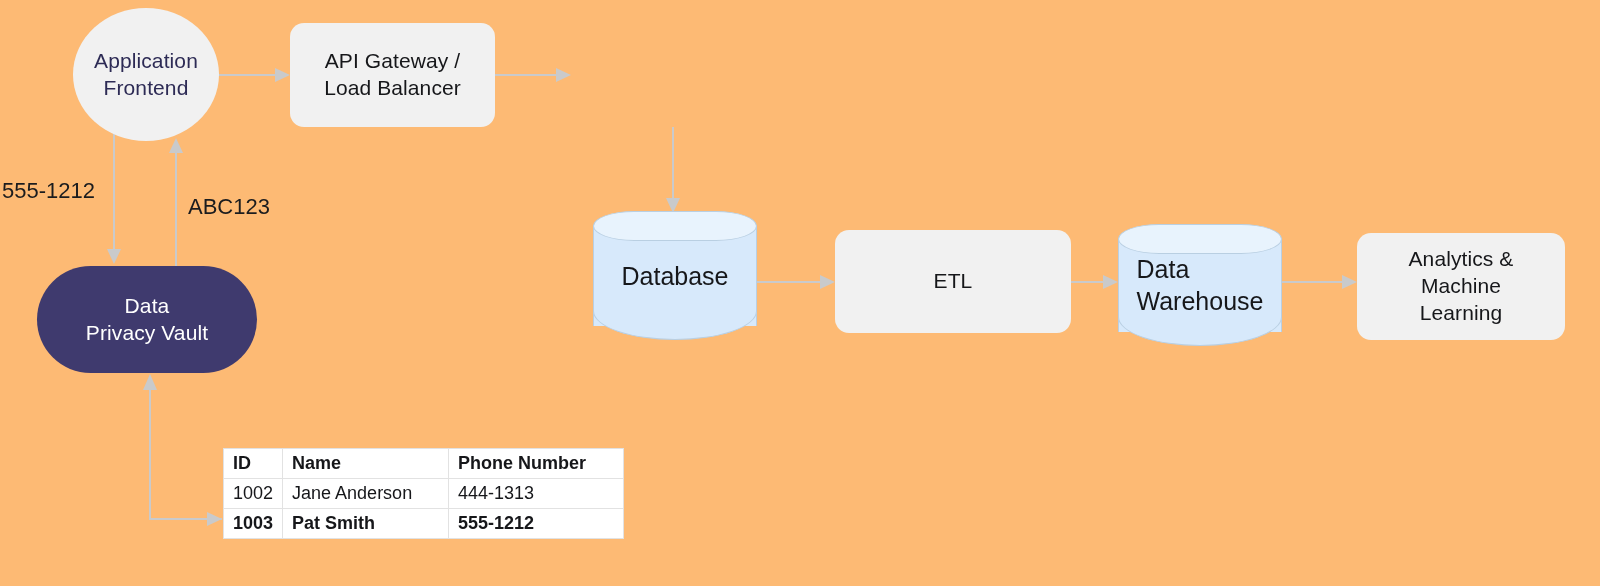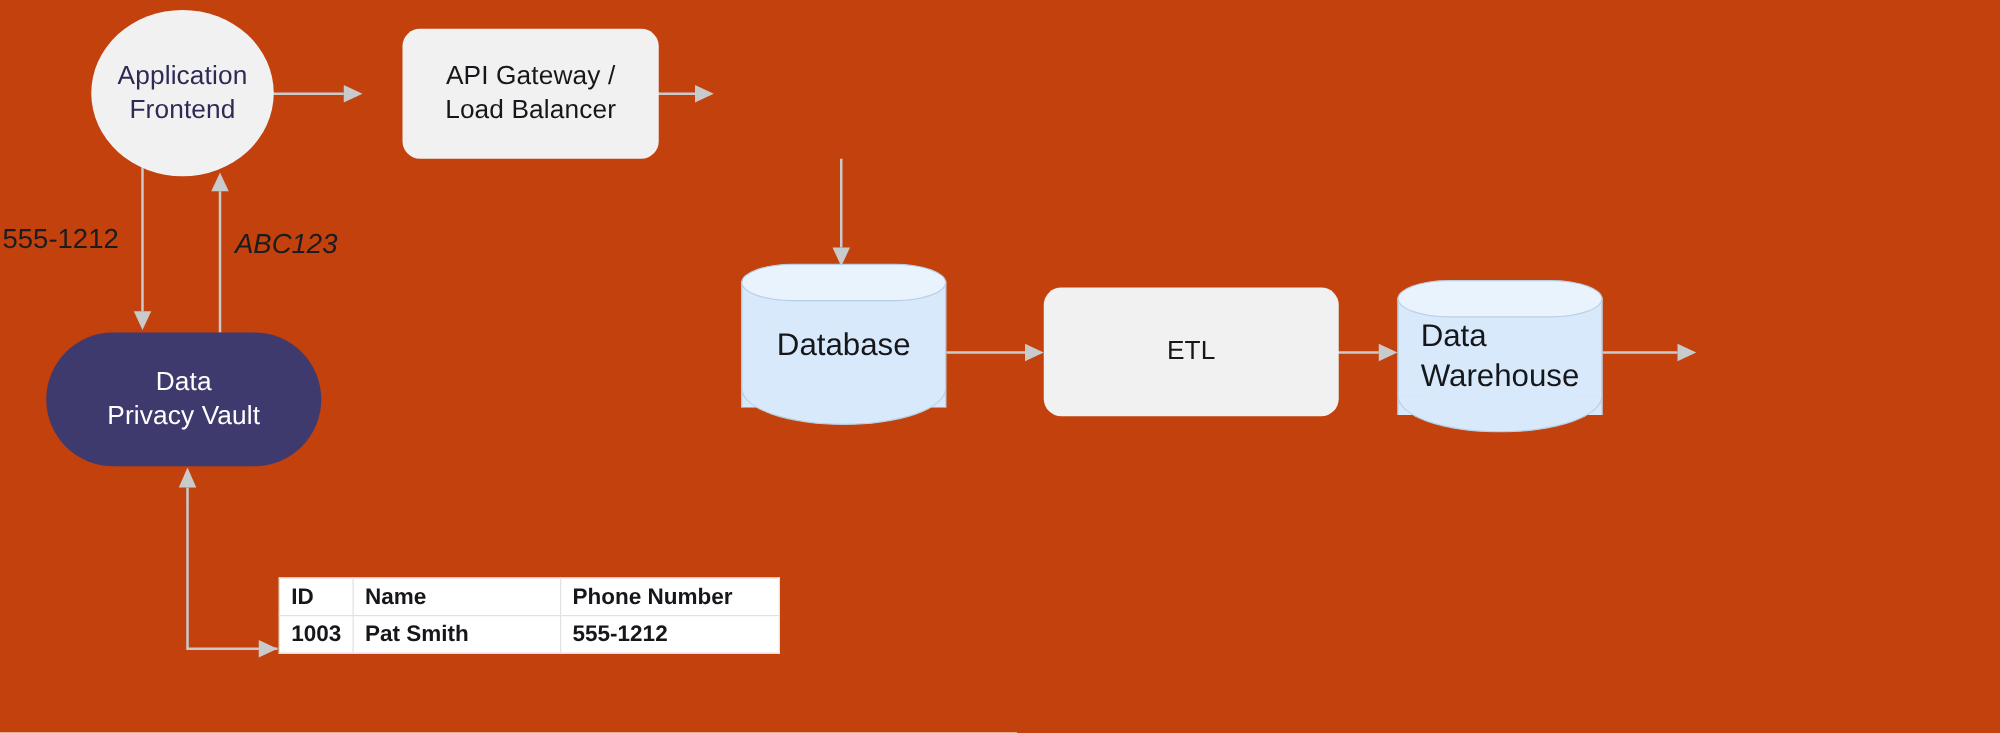--- a/index.html
+++ b/index.html
@@ -9,21 +9,21 @@
     background: #ffffff;
   }
   body {
     font-family: "Liberation Sans", sans-serif;
     -webkit-font-smoothing: antialiased;
   }
   #canvas {
     position: relative;
     width: 1600px;
     height: 586px;
-    background: #c2410c;
+    background: #fdba74;
     overflow: hidden;
   }
 
   
   .node {
     position: absolute;
     box-sizing: border-box;
     display: flex;
     align-items: center;
     justify-content: center;
@@ -201,21 +201,21 @@
       <polygon class="arrowfill" points="207,512 222,519 207,526"></polygon>
       <polygon class="arrowfill" points="143,390 157,390 150,374"></polygon>
     </g>
   </svg>
 
   <div class="node circle" style="left:73px; top:8px; width:146px; height:133px;">
     <span class="label">Application
 Frontend</span>
   </div>
 
-  <div class="node box" style="left:290px; top:23px; width:205px; height:104px;margin-left:32px;">
+  <div class="node box" style="left:290px; top:23px; width:205px; height:104px;">
     <span class="label">API Gateway /
 Load Balancer</span>
   </div>
 
 
   <div class="cyl" style="left:593px; top:211px; width:164px; height:129px;">
     <div class="cyl-body"></div>
     <div class="cyl-bottom"></div>
     <div class="cyl-top"></div>
     <div class="cyl-text">Database</div>
@@ -226,39 +226,49 @@
   </div>
 
   <div class="cyl" style="left:1118px; top:224px; width:164px; height:122px;">
     <div class="cyl-body"></div>
     <div class="cyl-bottom"></div>
     <div class="cyl-top"></div>
     <div class="cyl-text">Data
 Warehouse</div>
   </div>
 
+  <div class="node box" style="left:1357px; top:233px; width:208px; height:107px;">
+    <span class="label">Analytics &amp;
+Machine
+Learning</span>
+  </div>
 
   <div class="node pill" style="left:37px; top:266px; width:220px; height:107px;">
     <span class="label">Data
 Privacy Vault</span>
   </div>
 
   <div class="edge-label" style="left:2px; top:178px;">555-1212</div>
 
-  <div class="edge-label" style="left:188px; top:182px;font-style:italic;">ABC123</div>
-
-  <table class="data-table" style="left:223px; top:462px;">
+  <div class="edge-label" style="left:188px; top:194px;">ABC123</div>
+
+  <table class="data-table" style="left:223px; top:448px;">
     <thead>
       <tr>
         <th class="col-id">ID</th>
         <th class="col-name">Name</th>
         <th class="col-phone">Phone Number</th>
       </tr>
     </thead>
     <tbody>
+      <tr>
+        <td class="col-id">1002</td>
+        <td class="col-name">Jane Anderson</td>
+        <td class="col-phone">444-1313</td>
+      </tr>
       <tr class="highlight">
         <td class="col-id">1003</td>
         <td class="col-name">Pat Smith</td>
         <td class="col-phone">555-1212</td>
       </tr>
     </tbody>
   </table>
 
 </div>
 

